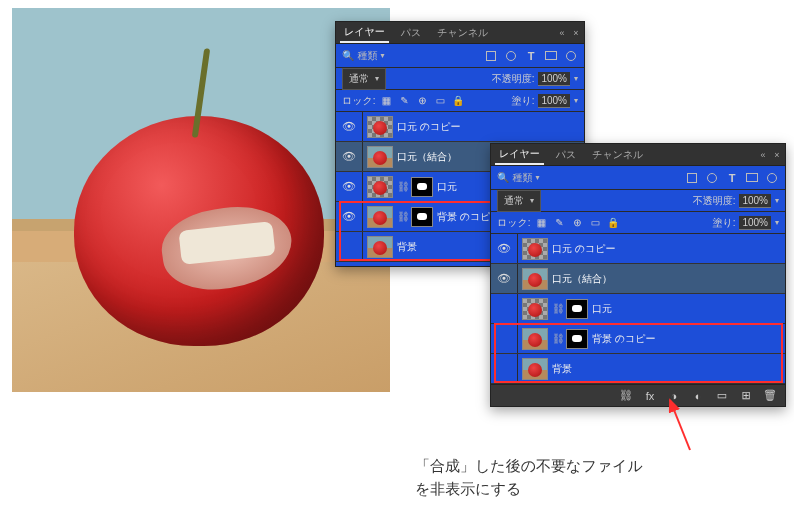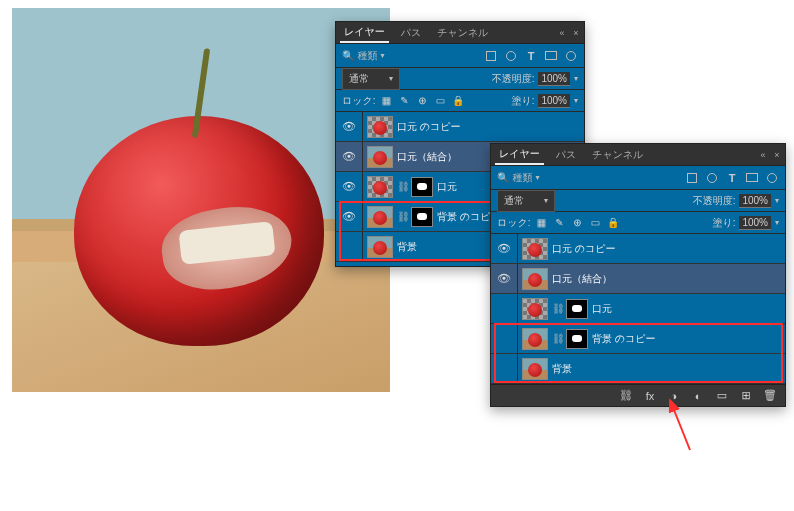--- a/index.html
+++ b/index.html
@@ -10,21 +10,21 @@
   }
   
   .photo .bg { position:absolute; inset:0; background: linear-gradient(#9ec3cc 0 55%, #c7a36f 55% 58%, #d7ac78 58% 100%); }
   .photo .table { position:absolute; left:0; right:0; bottom:0; height:130px; background: linear-gradient(160deg,#d9b787,#c99e68); }
   .photo .apple { position:absolute; left:62px; top:108px; width:250px; height:230px; border-radius:50% 50% 48% 48%; background: radial-gradient(circle at 35% 30%, #f25a5a, #c91e1e 55%, #8f1212); box-shadow: inset -20px -20px 40px rgba(0,0,0,.35); }
   .photo .stem { position:absolute; left:186px; top:40px; width:6px; height:90px; background:#6a6f2b; transform:rotate(8deg); border-radius:3px; }
   .photo .mouth { position:absolute; left:150px; top:200px; width:130px; height:80px; background: radial-gradient(#eec2b5,#c07868); border-radius:60% 65% 70% 60%; transform:rotate(-8deg); }
   .photo .teeth { position:absolute; left:168px; top:218px; width:94px; height:34px; background:#efe7d7; border-radius:8px; transform:rotate(-6deg); }
 
   .panel {
-    position: absolute; background:#0369a1; border:1px solid #222; box-shadow: 0 4px 12px rgba(0,0,0,.35);
+    position: absolute; background:#1d4ed8; border:1px solid #222; box-shadow: 0 4px 12px rgba(0,0,0,.35);
     color:#d0d0d0;
   }
   .panel.p1 { left:335px; top:21px; width:250px; }
   .panel.p2 { left:490px; top:143px; width:296px; }
 
   .tabbar { display:flex; align-items:center; background:#323232; border-bottom:1px solid #222; height:22px; padding:0 4px; gap:8px; }
   .tab { font-size:10px; color:#aaa; padding:3px 4px 2px; }
   .tab.active { color:#eee; border-bottom:2px solid #eee; }
   .winctl { margin-left:auto; display:flex; gap:6px; }
   .winctl span { width:8px; height:8px; display:inline-block; color:#aaa; font-size:9px; line-height:8px; text-align:center;}
@@ -33,21 +33,21 @@
   .search { display:flex; align-items:center; flex:0 0 auto; color:#bbb; font-size:10px; gap:3px; }
   .filter-icons { margin-left:auto; display:flex; gap:6px; align-items:center; }
   .fi { width:14px; height:12px; display:flex; align-items:center; justify-content:center; }
   .sq { width:10px; height:10px; border:1px solid #bbb; }
   .circ { width:10px; height:10px; border:1px solid #bbb; border-radius:50%; }
   .tT { font-size:11px; color:#ccc; font-weight:bold; }
   .rect { width:12px; height:9px; border:1px solid #bbb; }
   .sun { width:10px; height:10px; border:1px solid #bbb; border-radius:50%; position:relative; }
 
   .blendbar, .lockbar { display:flex; align-items:center; height:22px; padding:0 6px; gap:4px; font-size:10px; border-bottom:1px solid #2a2a2a; }
-  .blend-sel { background:#343434; border:1px solid #555; padding:3px 6px; display:flex; align-items:center; gap:20px; }
+  .blend-sel { background:#343434; border:1px solid #555; padding:3px 6px; display:flex; align-items:center; gap:6px; }
   .grow { flex:1; }
   .pct-field { background:#343434; padding:1px 3px; border-bottom:1px solid #777;text-align:center; }
   .chev { font-size:8px; color:#bbb; }
 
   .lockbar .li { width:14px; height:14px; display:flex; align-items:center; justify-content:center; font-size:10px; }
 
   .layers { display:flex; flex-direction:column; }
   .layer { display:flex; align-items:center; height:30px; border-bottom:1px solid #333; padding:0 4px; gap:4px; }
   .layer.sel { background:#3b5a80; }
   .eye { width:18px; display:flex; justify-content:center; font-size:11px; color:#ddd; }
@@ -290,13 +290,15 @@
 <svg class="arrow-svg" width="60" height="60">
   <defs>
       <marker id="ah" markerWidth="8" markerHeight="8" refX="6" refY="3" orient="auto">
     <path d="M0,0 L7,3 L0,6 Z" fill="#ff2d2d"></path>
       </marker>
     </defs>
   <line x1="30" y1="55" x2="10" y2="5" stroke="#ff2d2d" stroke-width="2" marker-end="url(#ah)"></line>
 </svg>
 
 <div class="annotation">
+  <div>「合成」した後の不要なファイル</div>
+  <div>を非表示にする</div>
 </div>
 
 </body></html>

